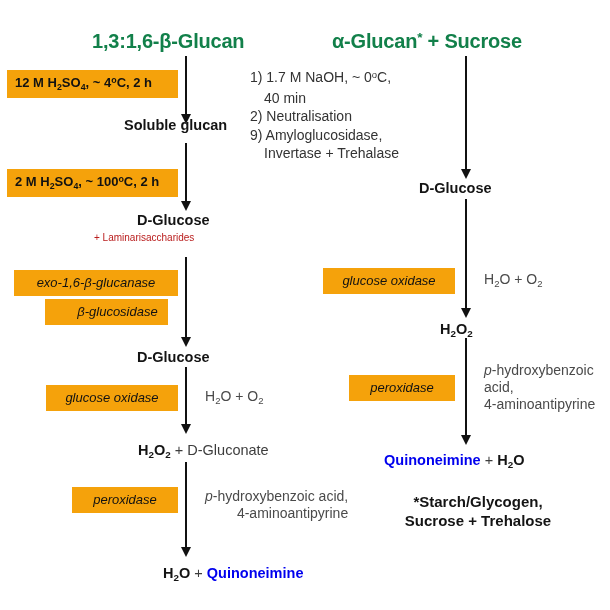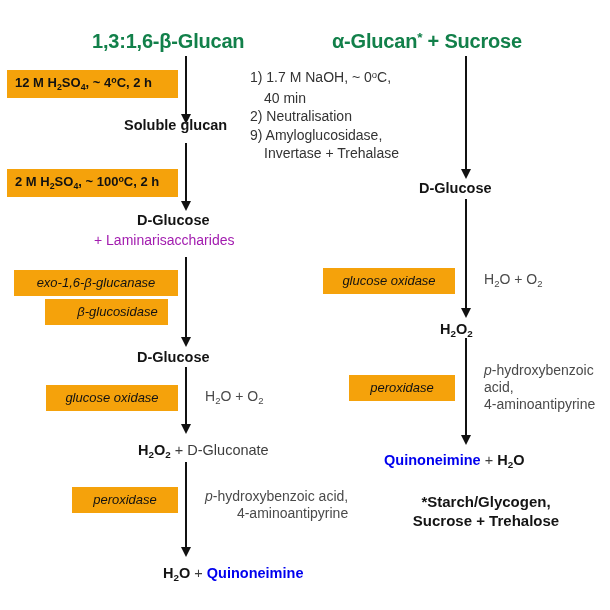--- a/index.html
+++ b/index.html
@@ -35,22 +35,22 @@
     font-size: 14.5px;
     color: #141414;
     white-space: nowrap;
   }
   .node .plain {
     font-weight: normal;
     color: #3d3d3d;
   }
   .sub {
     font-weight: normal;
-    font-size: 14px;
-    color: #a21caf;
+    font-size: 10px;
+    color: #b91c1c;
     white-space: nowrap;
   }
   .sidelabel {
     font-size: 14px;
     color: #4a4a4a;
     white-space: nowrap;
     line-height: 17px;
   }
   .steplist {
     font-size: 14px;
@@ -218,18 +218,18 @@
     <span class="blue">Quinoneimine</span> <span class="plain">+</span> H<sub>2</sub>O
   </div>
 
   <div class="abs sidelabel" style="left:484px; top:271px;">
     H<sub>2</sub>O + O<sub>2</sub>
   </div>
   <div class="abs sidelabel" style="left:484px; top:362px;">
     <span class="ital">p</span>-hydroxybenzoic<br>acid,<br>4-aminoantipyrine
   </div>
 
-  <div class="abs footnote" style="left:376px; top:492px; width:220px;">
+  <div class="abs footnote" style="left:368px; top:492px; width:220px;">
     <span>*Starch/Glycogen,</span><br>
     <span>Sucrose + Trehalose</span>
   </div>
 
 </div>
 
 </body></html>

